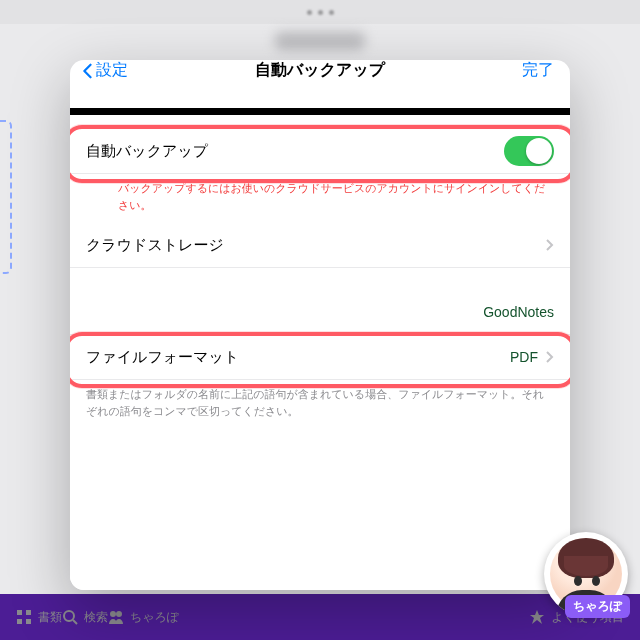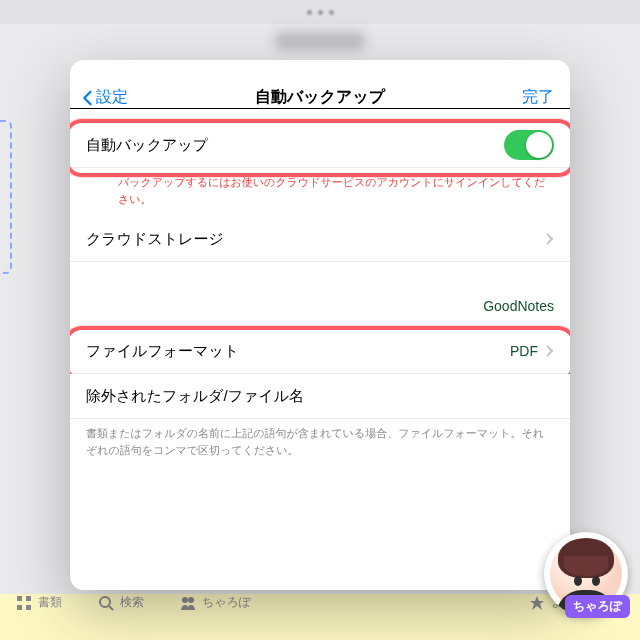--- a/index.html
+++ b/index.html
@@ -9,31 +9,31 @@
   .bg{position:absolute;inset:0;background:#eaeaec;}
   .bg .topbar{position:absolute;top:0;left:0;right:0;height:24px;display:flex;
     justify-content:center;align-items:center;background:#e2e2e4;}
   .bg .dots{display:flex;gap:6px;filter:blur(1px);}
   .bg .dots span{width:5px;height:5px;border-radius:50%;background:#9a9a9c;}
   .bg .blurtitle{position:absolute;top:32px;left:50%;transform:translateX(-50%);
     width:90px;height:18px;background:#bdbdc0;border-radius:6px;filter:blur(6px);}
   .bg .dashed{position:absolute;left:0;top:120px;width:10px;height:150px;
     border:2px dashed #8da9ff;border-left:none;border-radius:0 6px 6px 0;}
   .bg .tabbar{position:absolute;bottom:0;left:0;right:0;height:46px;
-    background:#fef9c3;display:flex;align-items:flex-start;padding:0 16px;gap:36px;
+    background:#4c1d95;display:flex;align-items:center;padding:0 16px;
     color:#8a8a8e;font-size:12px;}
   .bg .tabbar .tab{display:flex;align-items:center;gap:6px;}
   .bg .tabbar .spacer{flex:1;}
   .bg .tabbar svg{width:16px;height:16px;fill:#8a8a8e;}
   
   .modal{position:absolute;left:70px;top:60px;width:500px;height:530px;
     background:#fff;border-radius:14px;box-shadow:0 20px 60px rgba(0,0,0,.28);
     overflow:hidden;display:flex;flex-direction:column;}
-  .mhead{position:relative;height:48px;border-bottom:1px solid #000000;
-    display:flex;align-items:flex-end;justify-content:center;}
+  .mhead{position:relative;height:48px;border-bottom:7px solid #000000;
+    display:flex;align-items:flex-start;justify-content:center;}
   .mhead .title{font-weight:600;font-size:16px;}
   .mhead .back{position:absolute;left:10px;display:flex;align-items:center;
     color:#007aff;font-size:16px;gap:2px;}
   .mhead .back svg{width:14px;height:16px;fill:#007aff;}
   .mhead .done{position:absolute;right:16px;color:#007aff;font-size:16px;font-weight:400;}
   .mbody{flex:1;background:#fff;overflow:hidden;}
   .gap{height:14px;background:#fff;}
   .row{height:44px;display:flex;align-items:center;padding:0 16px;
     border-bottom:1px solid #e9e9eb;background:#fff;font-size:15px;position:relative;}
   .row .label{flex:1;}
@@ -170,23 +170,20 @@
         <span class="value">PDF</span>
         <span class="chev">
           <svg viewBox="0 0 8 12">
               <path d="M1 1 L6 6 L1 11"></path>
             </svg>
         </span>
       </div>
       <div class="hl hl2"></div>
     </div>
 
-    <div class="row">
-      <span class="label">除外されたフォルダ/ファイル名</span>
-    </div>
     <div class="footer">書類またはフォルダの名前に上記の語句が含まれている場合、ファイルフォーマット。それぞれの語句をコンマで区切ってください。</div>
 
   </div>
 </div>
 
 <div class="avatarwrap">
   <div class="face"></div>
   <div class="hair"></div>
   <div class="fringe"></div>
   <div class="eye l"></div>

